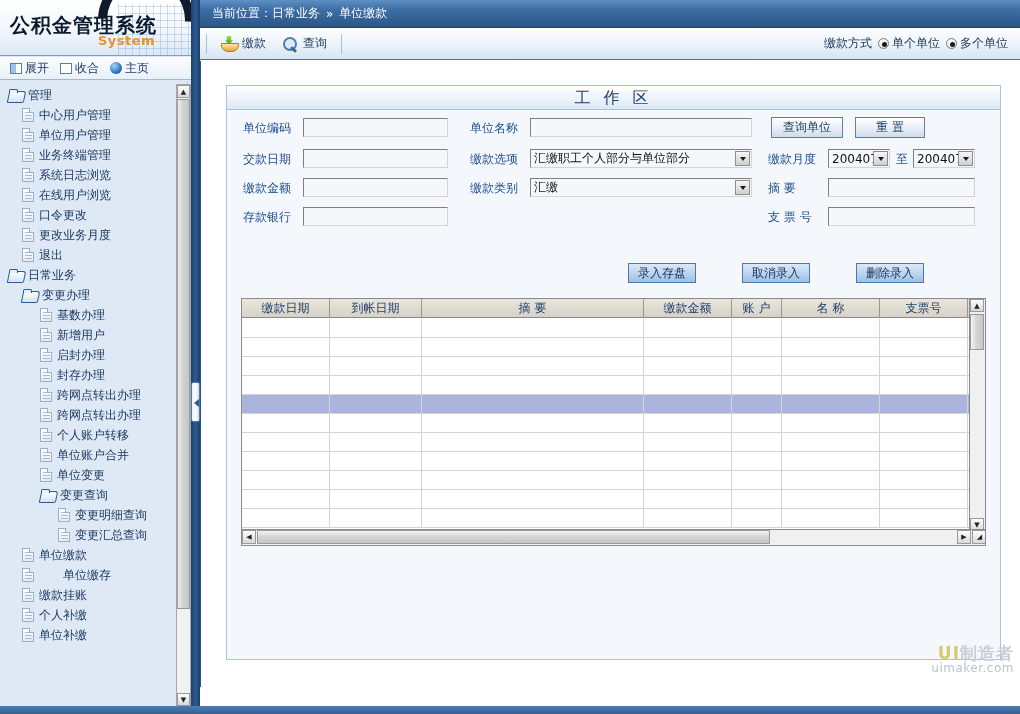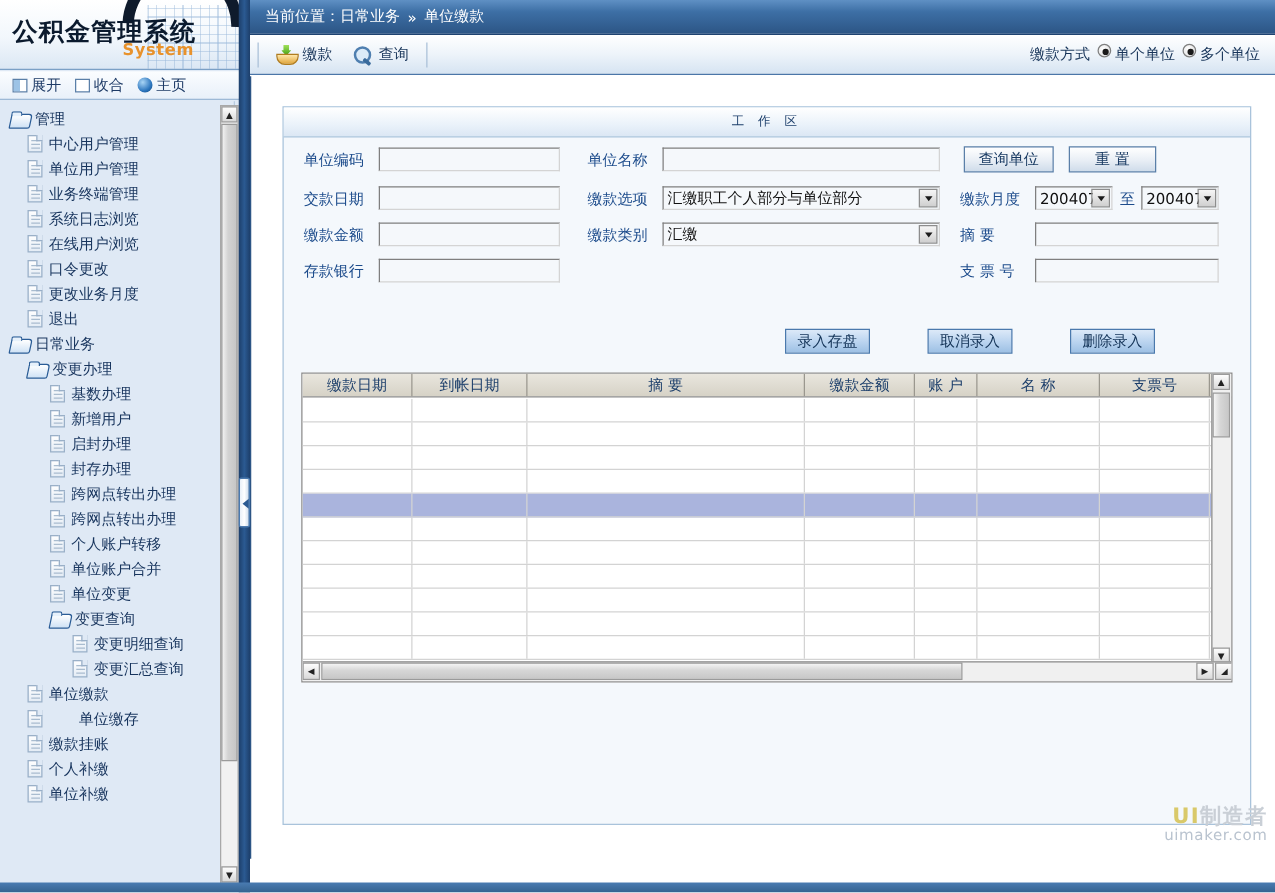--- a/index.html
+++ b/index.html
@@ -274,41 +274,41 @@
     border: 1px solid #7f7f7f;
     background: radial-gradient(circle at 40% 35%, #ffffff 0%, #e6e6e6 70%);
     position: relative; vertical-align: -1px;
     margin-right: 3px;
   }
   .radio.on::after {
     content: ""; position: absolute; left: 3px; top: 3px;
     width: 5px; height: 5px; border-radius: 50%;
     background: #1a1a1a;
   }
-  .radio-grp { display: flex; align-items: flex-start; cursor: default; }
+  .radio-grp { display: flex; align-items: center; cursor: default; }
 
   #content {
     position: absolute; left: 0; top: 61px;
     width: 820px; height: 626px;
     background: #ffffff;
     border-left: 1px solid #2c5585;
   }
   #panel {
     position: absolute; left: 25px; top: 24px;
     width: 775px; height: 575px;
     background: #f4f8fc;
     border: 1px solid #a9c3db;
   }
   #panel-title {
     height: 24px;
     background: linear-gradient(180deg,#ffffff 0%,#eaf2fa 60%,#dbe7f4 100%);
     border-bottom: 1px solid #a9c3db;
     text-align: center;
     line-height: 24px;
-    font-size: 10px;
+    font-size: 16px;
     color: #1d3f6b;
     letter-spacing: 4px;
   }
 
   
   #form {
     position: relative;
     height: 136px;
     padding: 12px 0 0 0;
   }

